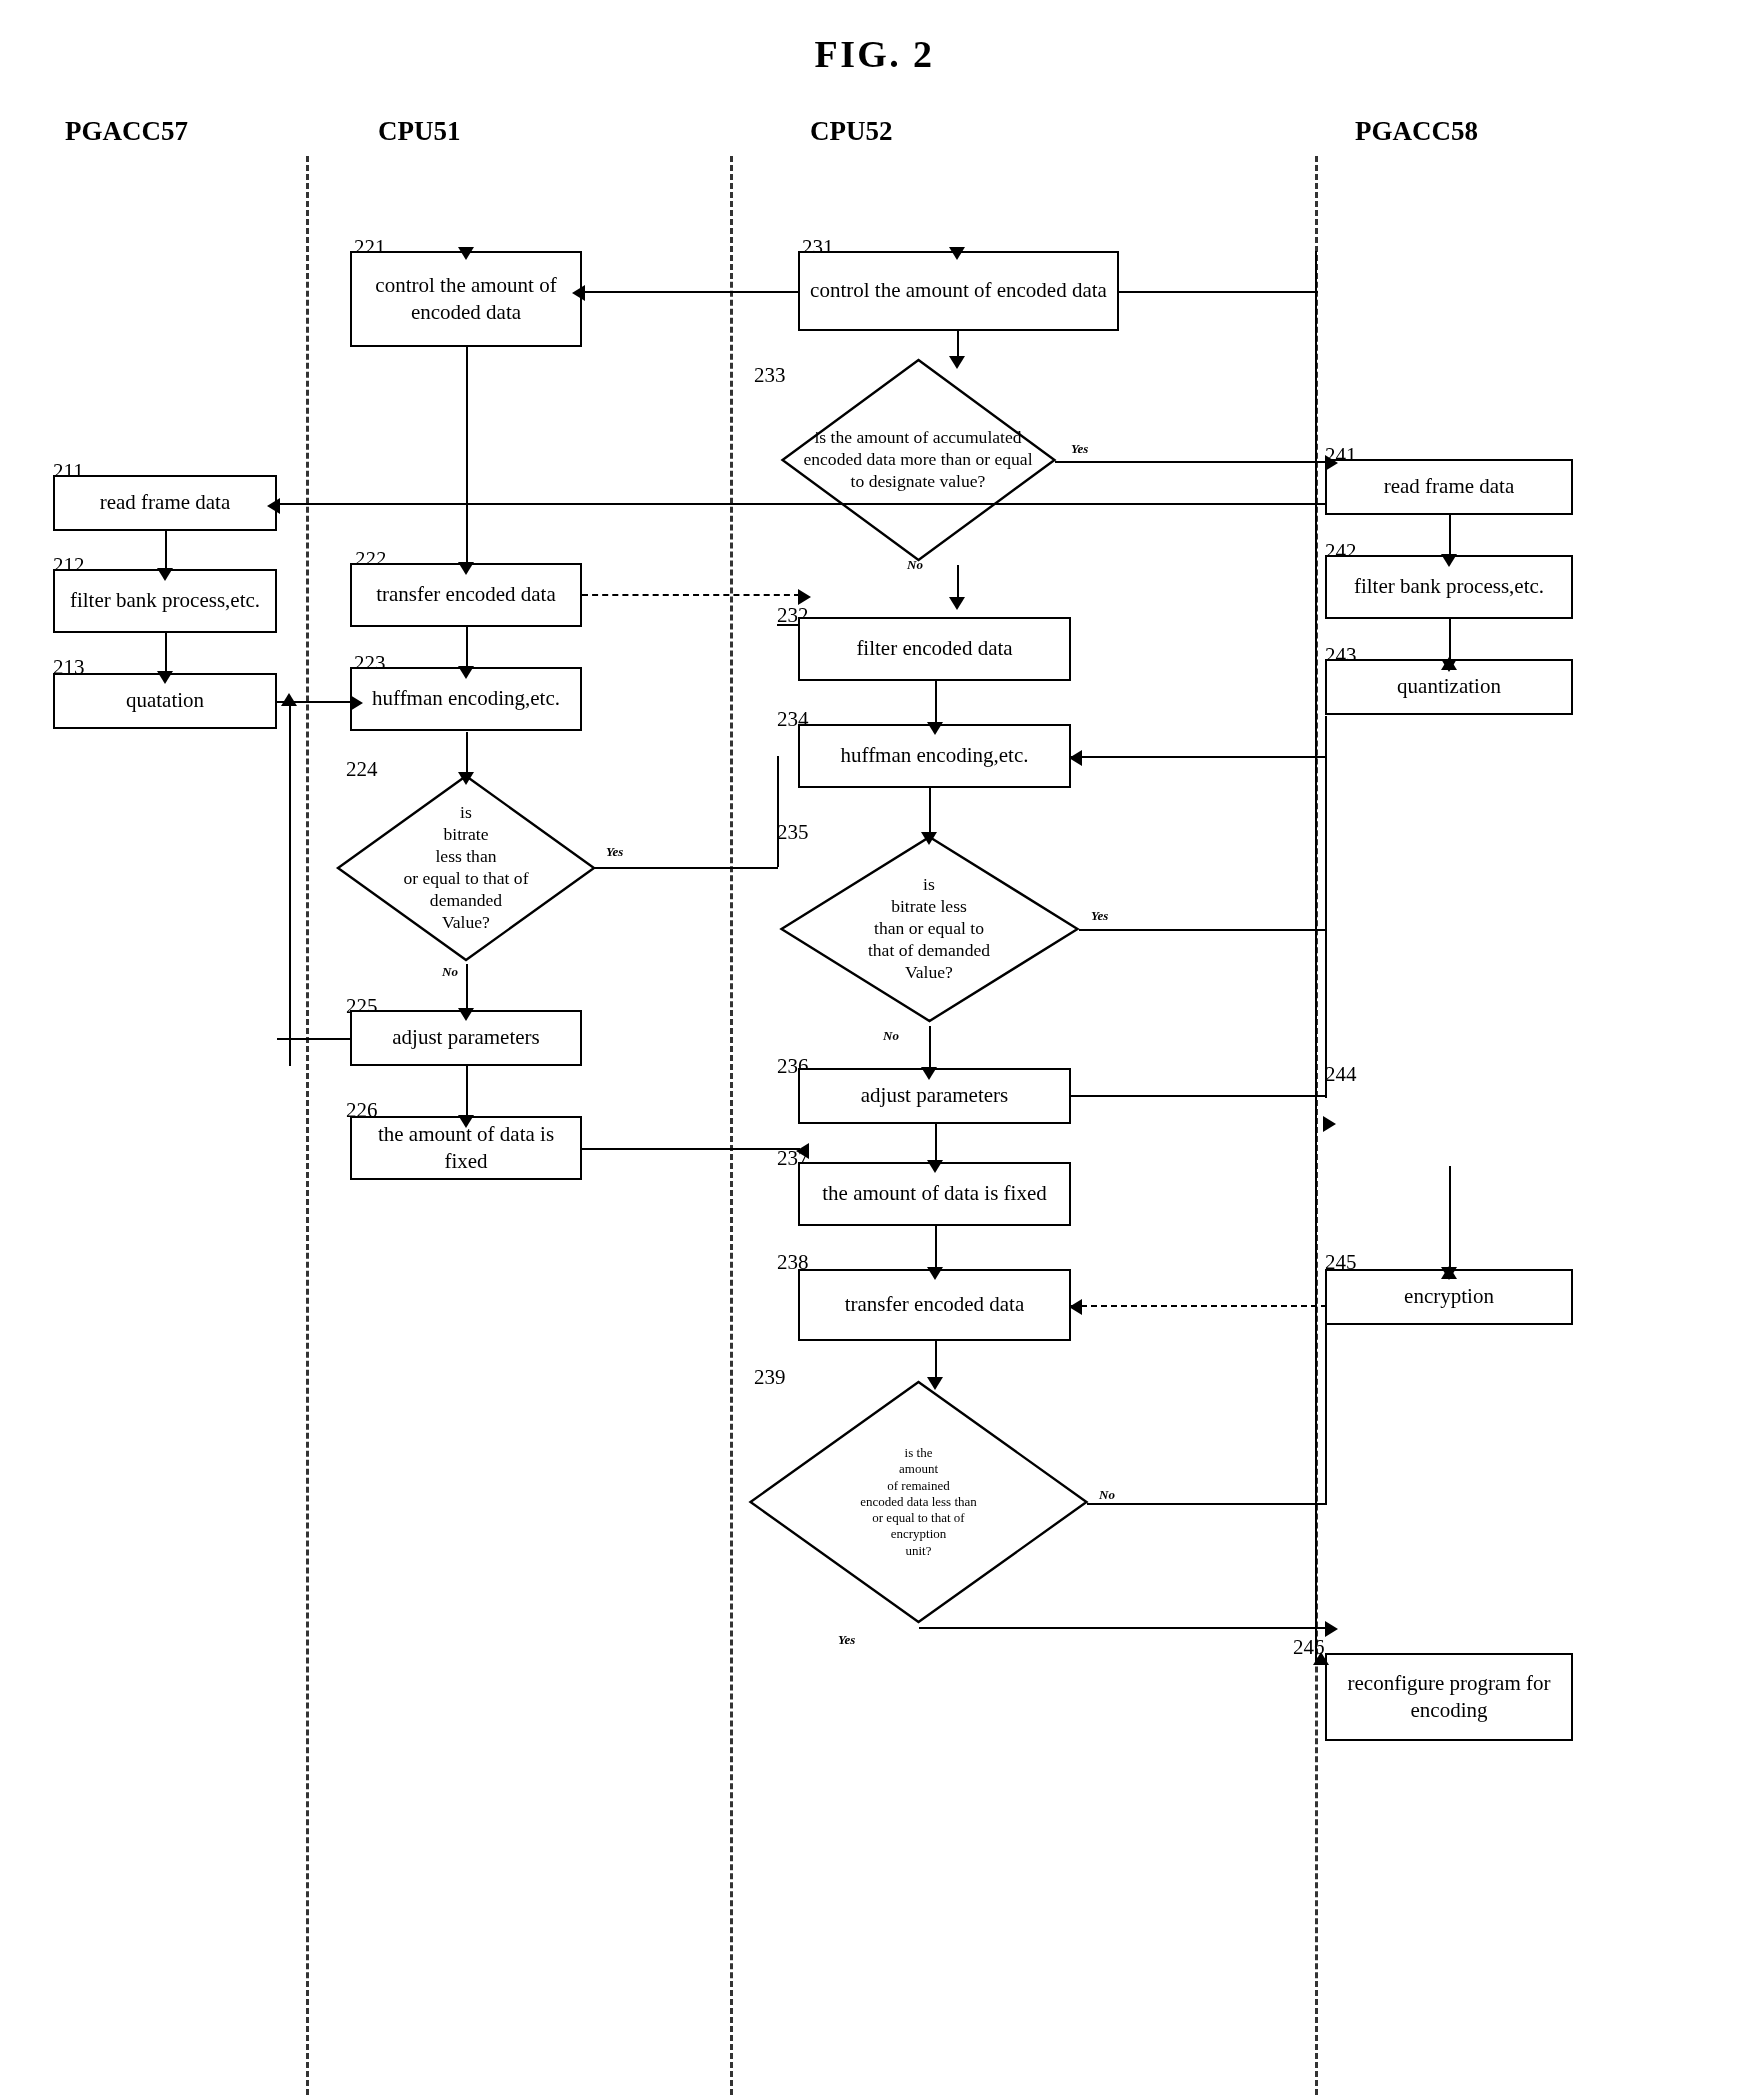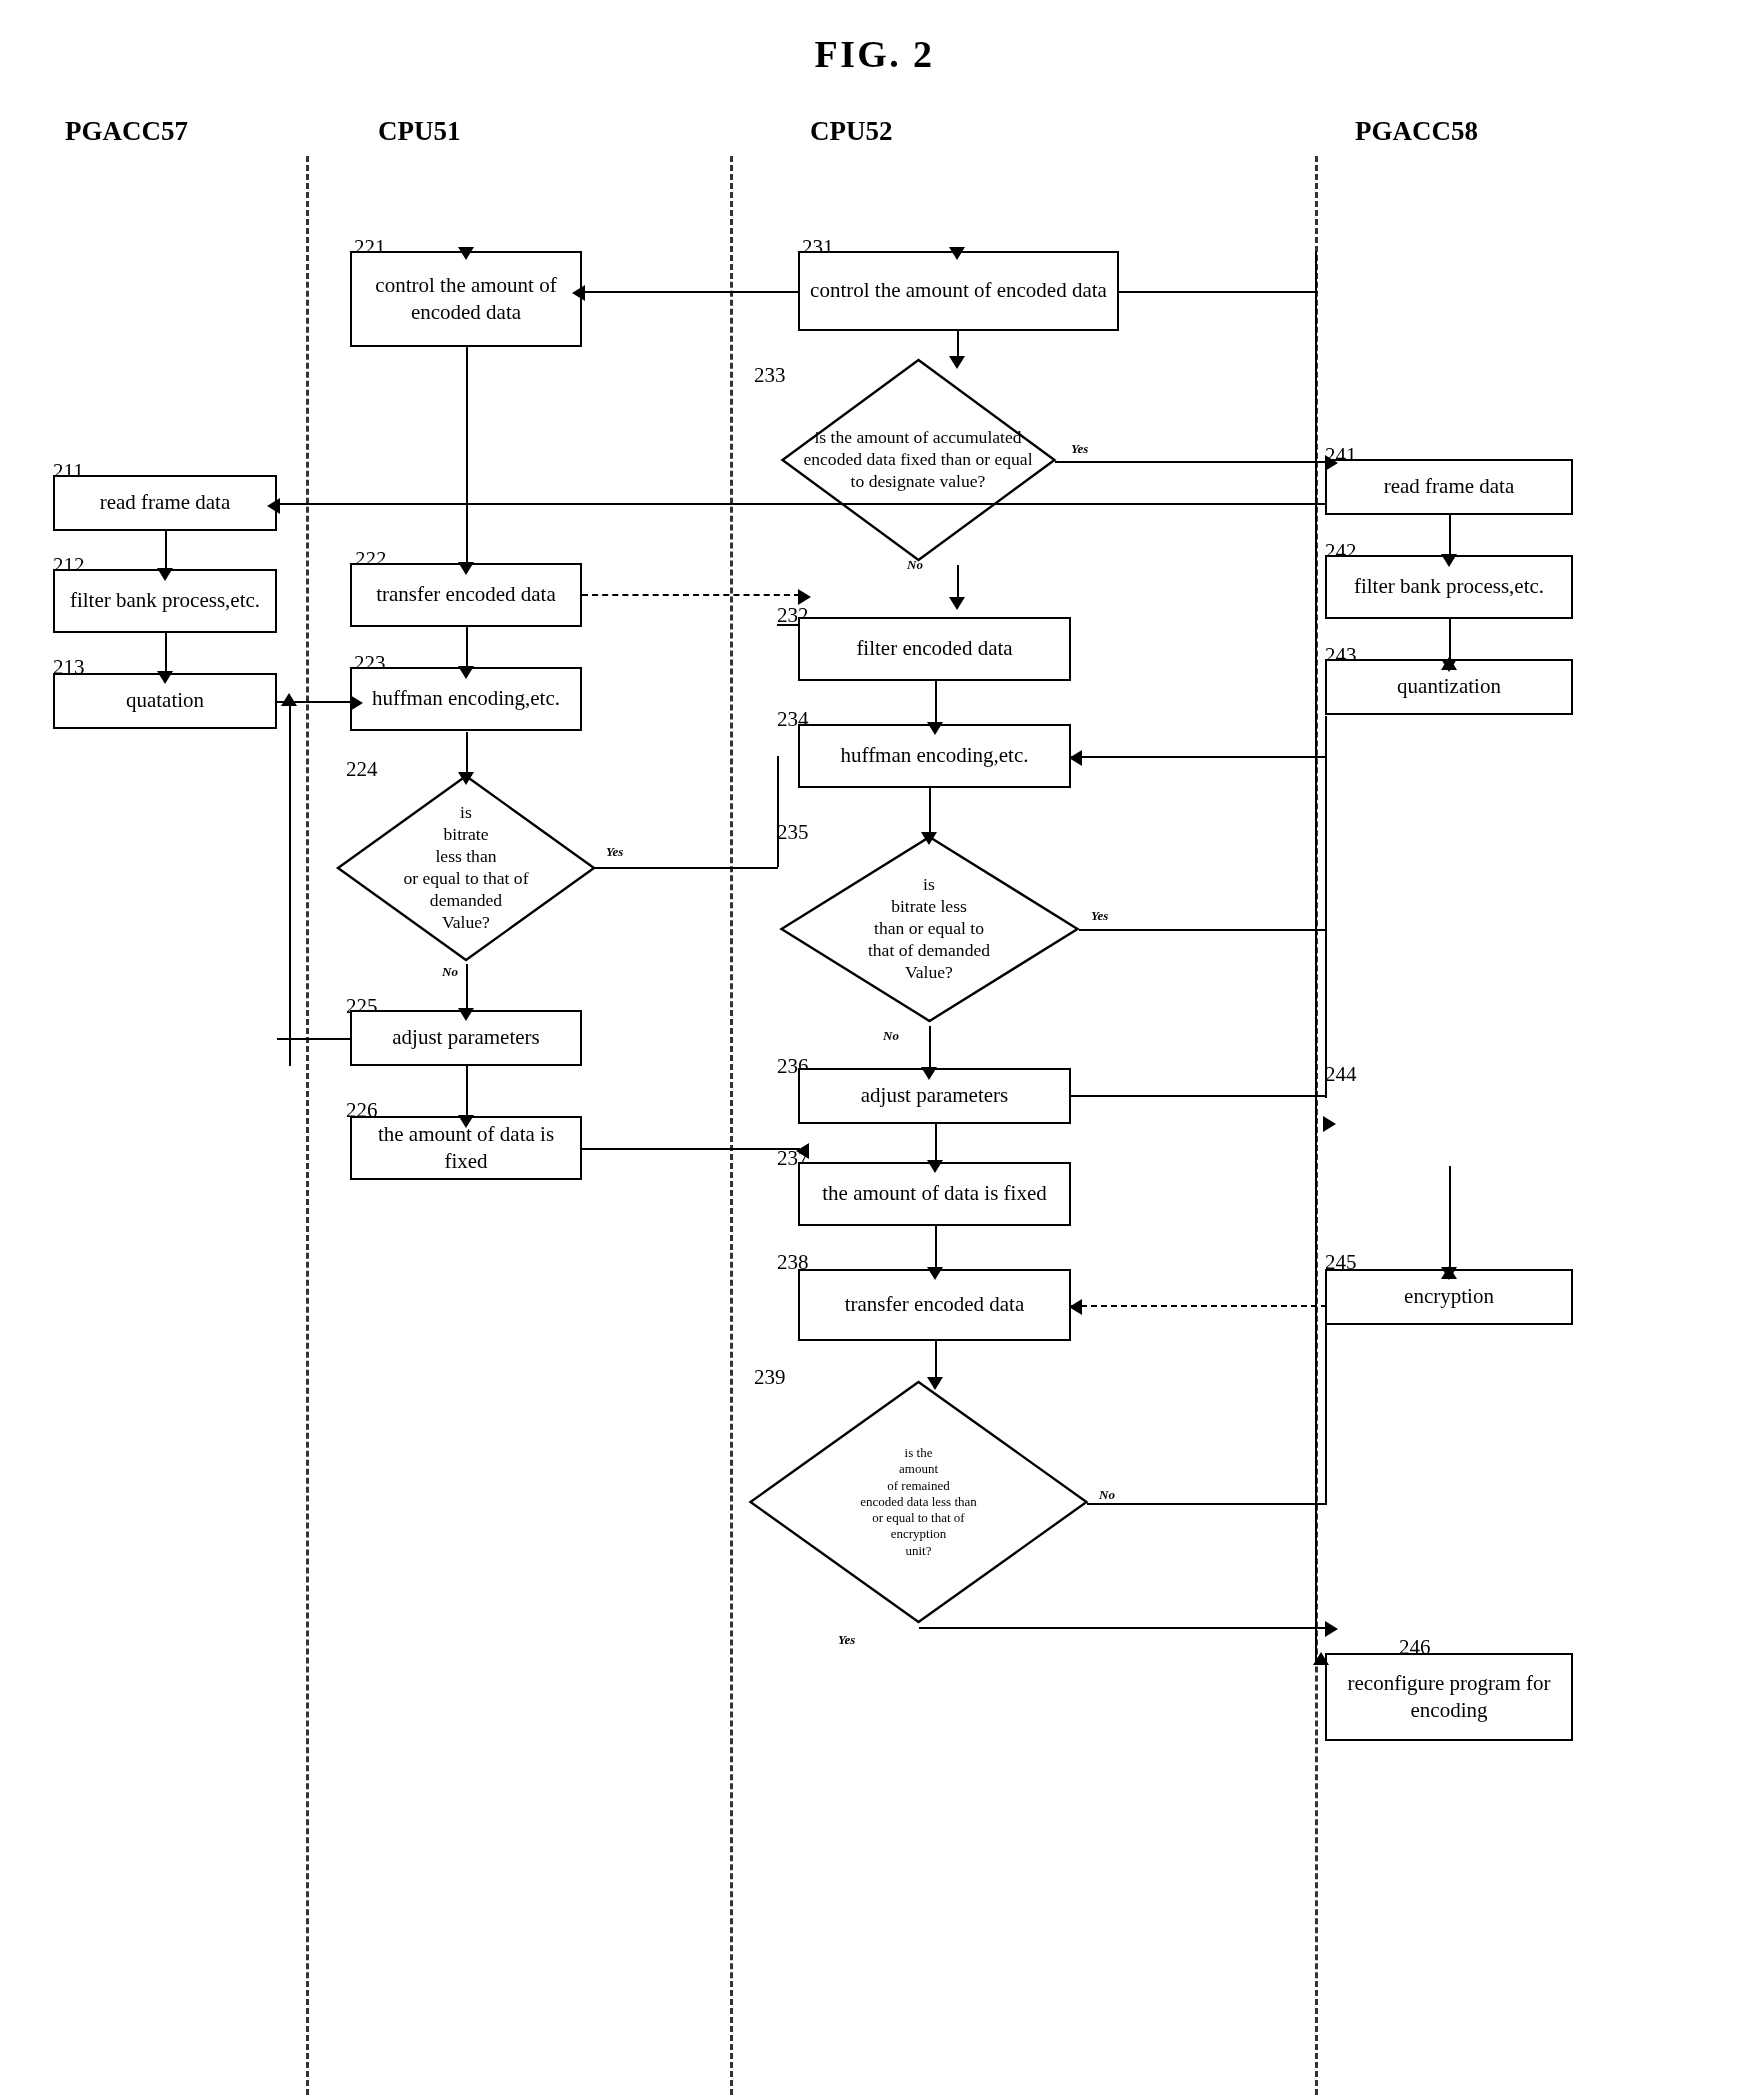--- a/index.html
+++ b/index.html
@@ -148,21 +148,21 @@
   <div class="arrowhead-left" style="left:539px; top:169px;"></div>
 
   <div class="node-label" style="left:721px; top:247px;">233</div>
   <div class="diamond-wrap" style="left:745px; top:240px; width:281px; height:208px;">
     <svg width="281" height="208" viewBox="0 0 350 260">
       <polygon points="175,5 345,130 175,255 5,130" fill="white" stroke="black" stroke-width="3"></polygon>
     </svg>
     <div class="diamond-text" style="left:24px; top:24px; width:232px; height:160px; font-size:17.6px;">is the
 amount of
 accumulated
-encoded data fixed
+encoded data more
 than or equal
 to designate
 value?</div>
   </div>
 
   <div class="arrow-line" style="left:924px; top:215px; width:2.4px; height:30px;"></div>
   <div class="arrowhead-down" style="left:916px; top:240px;"></div>
 
   <div class="yes-no-label" style="left:1038px; top:325px;">Yes</div>
 
@@ -351,21 +351,21 @@
 
   <div class="yes-no-label" style="left:1066px; top:1371px;">No</div>
 
   <div class="yes-no-label" style="left:805px; top:1516px;">Yes</div>
 
   <div class="arrow-line" style="left:1054px; top:1387px; width:240px; height:2.4px;"></div>
 
   <div class="arrow-line" style="left:1292px; top:1189px; width:2.4px; height:200px;"></div>
   <div class="arrowhead-up" style="left:1408px; top:1150px;"></div>
 
-  <div class="node-label" style="left:1366px; top:1519px;">246</div>
+  <div class="node-label" style="left:1260px; top:1519px;">246</div>
   <div class="box" style="left:1292px; top:1537px; width:248px; height:88px;">reconfigure
 program for
 encoding</div>
 
   <div class="arrow-line" style="left:886px; top:1511px; width:409px; height:2.4px;"></div>
   <div class="arrowhead-right" style="left:1292px; top:1505px;"></div>
 
   <div class="arrow-line" style="left:886px; top:1511px; width:2.4px; height:2.4px;"></div>
 
   <div class="arrow-line" style="left:1282px; top:135px; width:2.4px; height:1411px;"></div>

